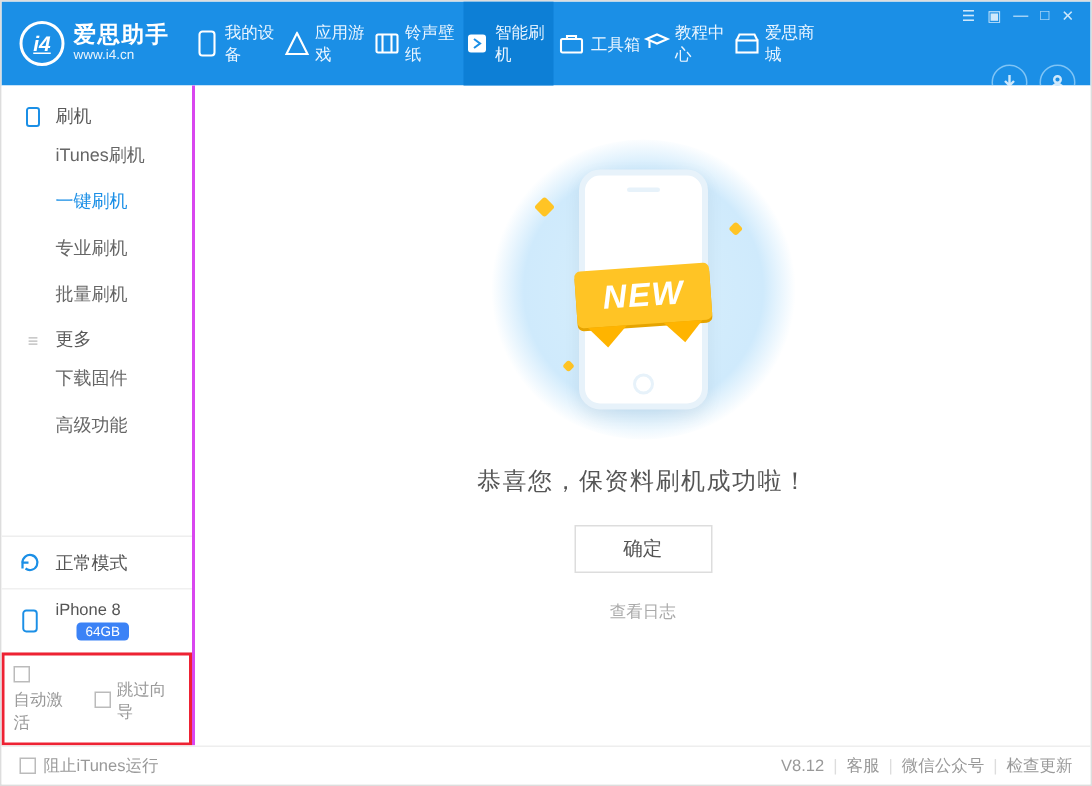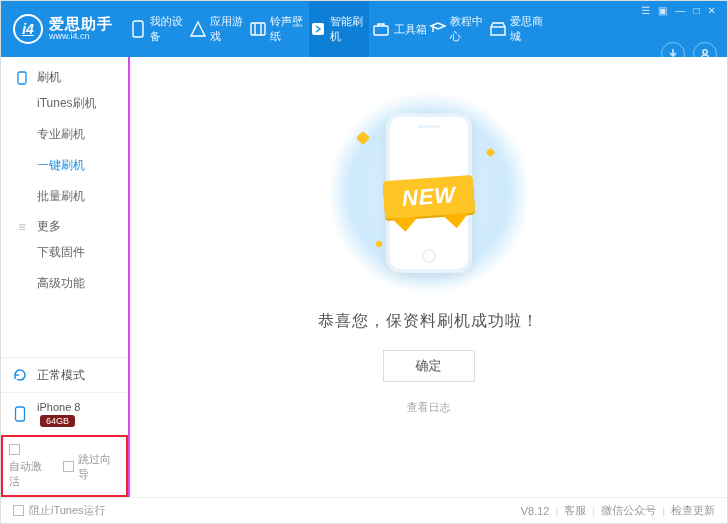--- a/index.html
+++ b/index.html
@@ -33,21 +33,21 @@
   .sidebar { width:129px; border-right:2px solid #d946ef; display:flex; flex-direction:column; background:#fff;}
   .sb-scroll{ flex:1; overflow:auto; padding-top:6px;}
   .sb-group { padding: 6px 0 2px 14px; color:#5a5a5a; display:flex; align-items:center; gap:8px; font-size:12px;}
   .sb-group .gicon{ width:14px; height:14px; display:flex; align-items:center; justify-content:center; color:#1b8fe6;}
   .sb-item { padding:7px 0 7px 36px; font-size:12px; color:#666; cursor:pointer;}
   .sb-item.active{ color:#1b8fe6;}
   .sb-bottom { border-top:1px solid #eee;}
   .mode-row { display:flex; align-items:center; gap:8px; padding:8px 10px; border-top:1px solid #f0f0f0;}
   .mode-row:first-child{border-top:none;}
   .mode-icon{ width:18px; height:18px; display:flex; align-items:center; justify-content:center;}
-  .badge { background:#7f1d1d; color:#fff; font-size:9px; border-radius:3px; padding:1px 6px; margin-left:3px;}
+  .badge { background:#3b82f6; color:#fff; font-size:9px; border-radius:3px; padding:1px 6px; margin-left:14px;}
   .chk-row { border-top:1px solid #eee; padding:8px 8px; display:flex; gap:12px; align-items:center; font-size:11px; color:#999;}
   .chk-row.redbox{ outline:2px solid #e23; outline-offset:-2px;}
   .cb { width:11px; height:11px; border:1px solid #bbb; background:#fff; display:inline-block;}
   
   
   .main { flex:1; display:flex; flex-direction:column; min-width:0;}
   .content { flex:1; display:flex; flex-direction:column; align-items:center; padding-top:36px; background:#fff;}
   .illus { width:210px; height:200px; position:relative; display:flex; align-items:center; justify-content:center;}
   .burst { position:absolute; inset:0; border-radius:50%; background: radial-gradient(circle,#d8effc 0%, #cfeafc 55%, rgba(255,255,255,0) 70%); }
   .phone { width:86px; height:160px; background:#fff; border:4px solid #e7f2fa; border-radius:14px; position:relative; z-index:2; box-shadow:0 4px 12px rgba(0,0,0,.06);}
@@ -175,22 +175,22 @@
       <div class="sb-scroll">
         <div class="sb-group">
           <span class="gicon">
               <svg width="12" height="14" viewBox="0 0 12 14">
                 <rect x="2" y="1" width="8" height="12" rx="1.5" fill="none" stroke="#1b8fe6" stroke-width="1.3"></rect>
               </svg>
             </span>
           <span>刷机</span>
         </div>
         <div class="sb-item">iTunes刷机</div>
+        <div class="sb-item active">一键刷机</div>
         <div class="sb-item">专业刷机</div>
-        <div class="sb-item active">一键刷机</div>
         <div class="sb-item">批量刷机</div>
         <div class="sb-group">
           <span class="gicon" style="color:#bbb;">≡</span>
           <span>更多</span>
         </div>
         <div class="sb-item">下载固件</div>
         <div class="sb-item">高级功能</div>
       </div>
       <div class="sb-bottom">
         <div class="mode-row">

